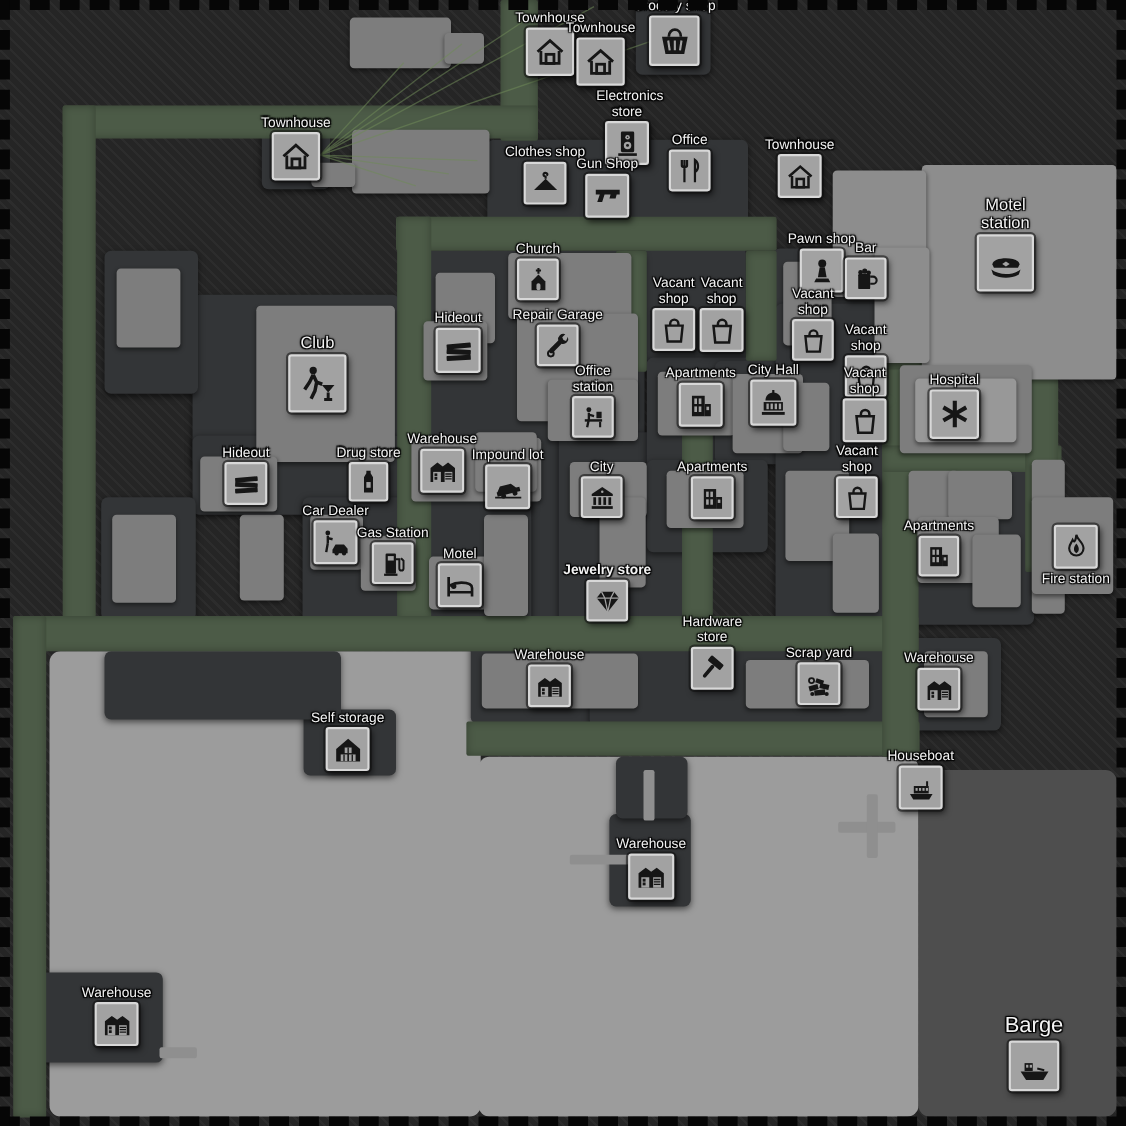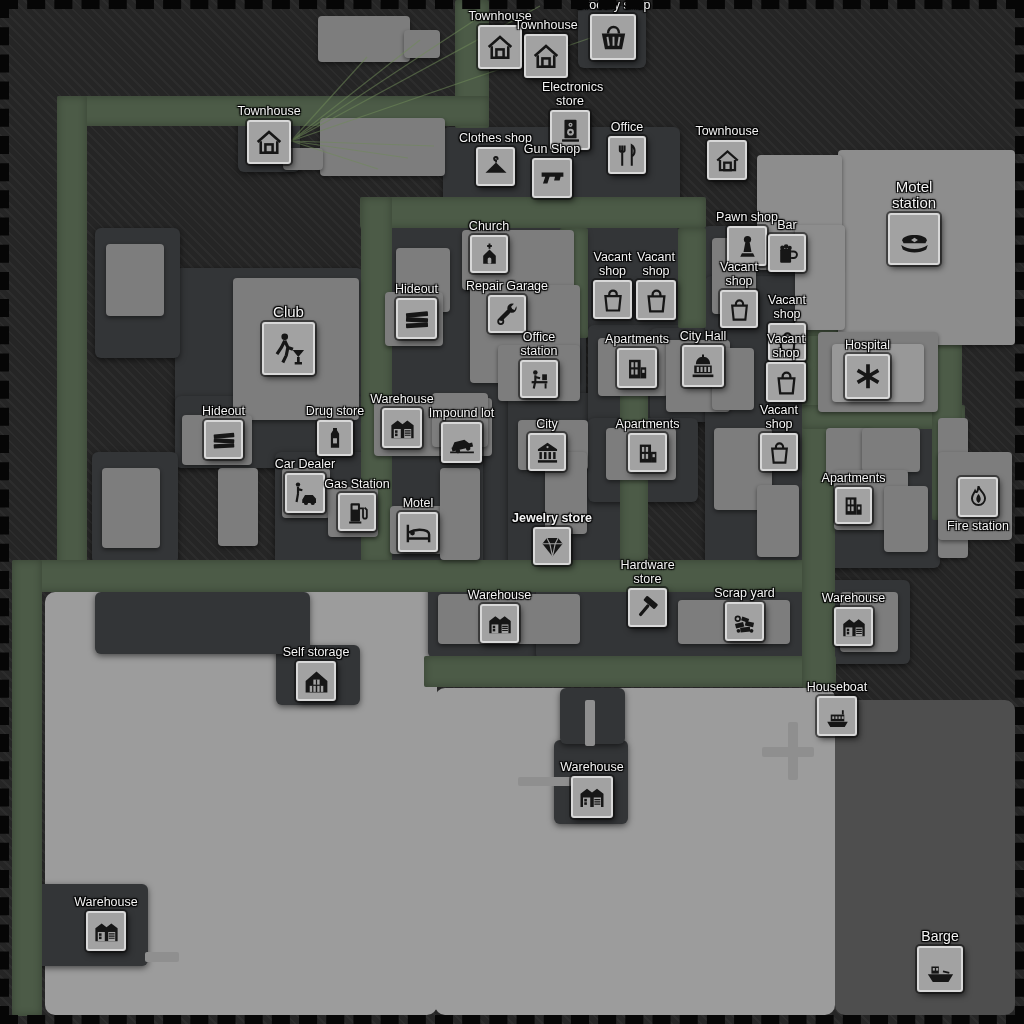--- a/index.html
+++ b/index.html
@@ -753,16 +753,16 @@
         <svg width="33" height="33" viewBox="0 0 24 24">
           <path fill="#161616" d="M2.8 15.4h18.4L17.8 21H6.4z"></path>
           <rect x="5.4" y="9.8" width="5.4" height="5.2" fill="#161616"></rect>
           <g fill="#a2a2a2">
             <rect x="6.4" y="10.9" width="1.5" height="1.9"></rect>
             <rect x="8.8" y="10.9" width="1.5" height="1.9"></rect>
           </g>
           <path stroke="#161616" stroke-width="1.3" d="m13.8 13.4 4.6 1.1"></path>
         </svg>
       </div>
-      <div class="lbl" style="font-size: 14px; margin-top: 44px;">Barge</div>
+      <div class="lbl" style="font-size: 20px; margin-top: 44px;">Barge</div>
     </div>
     <div id="frame"></div>
   </div>
 
 </body></html>

